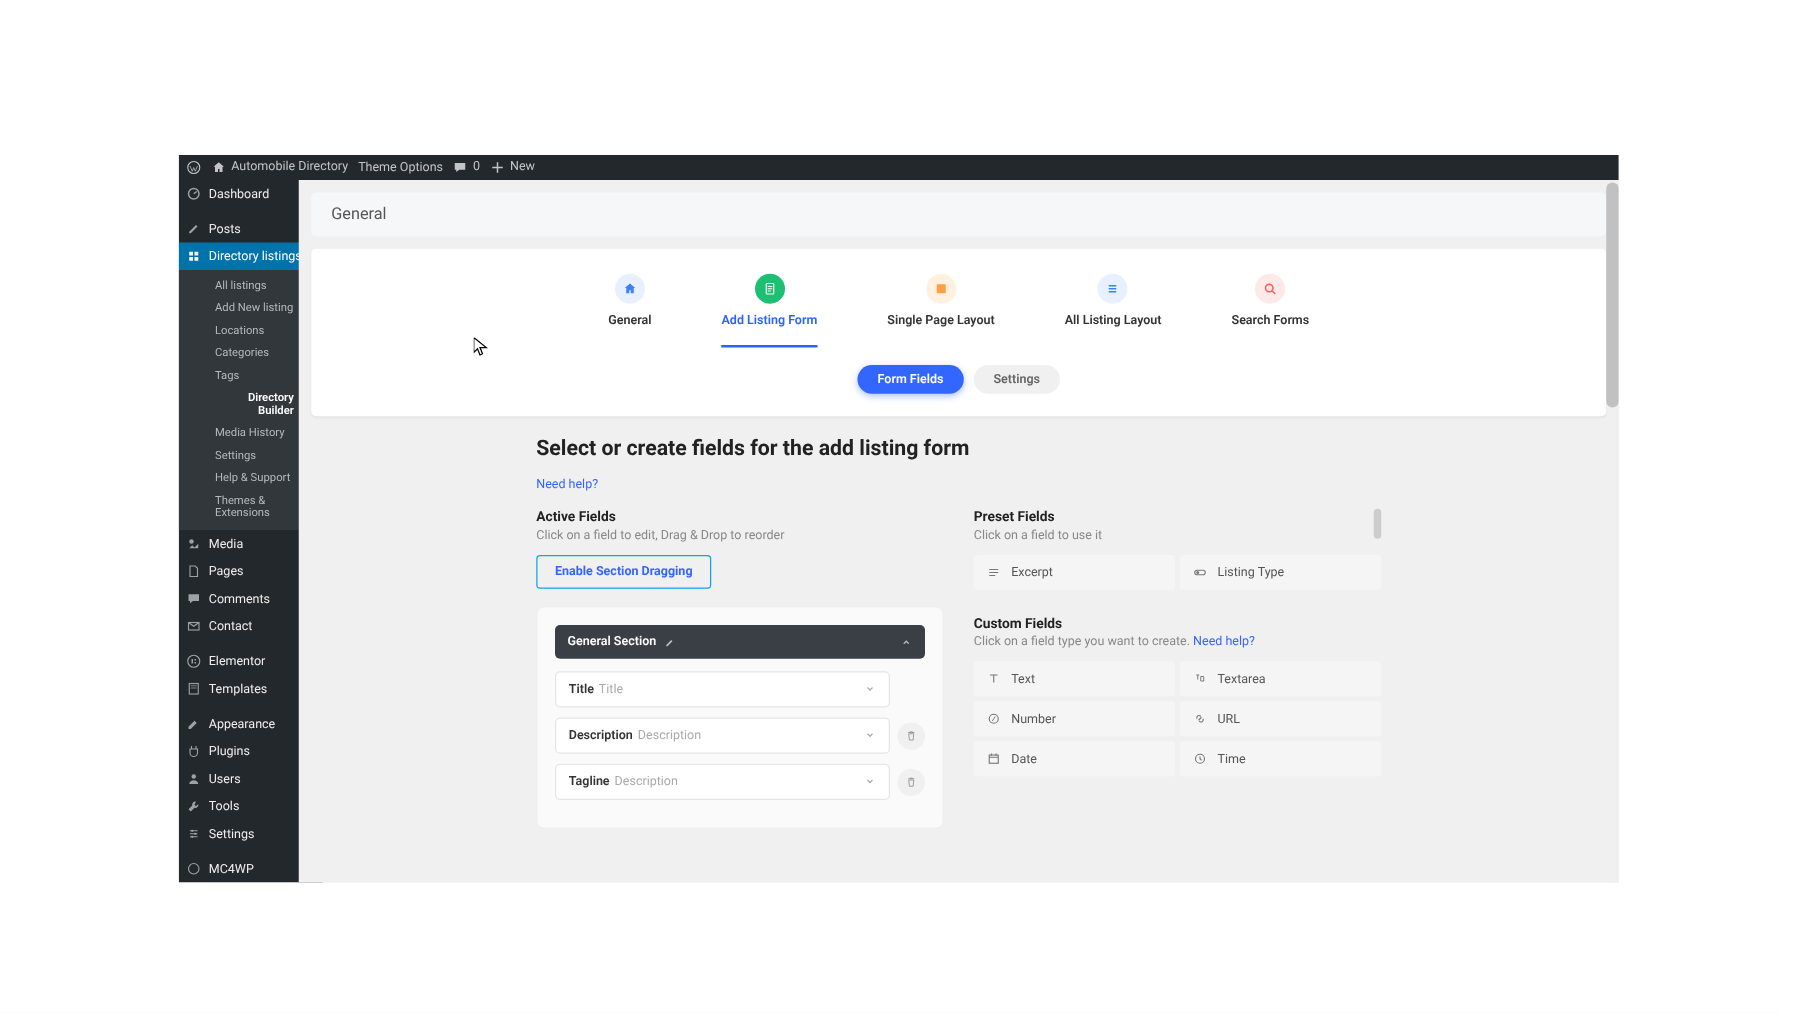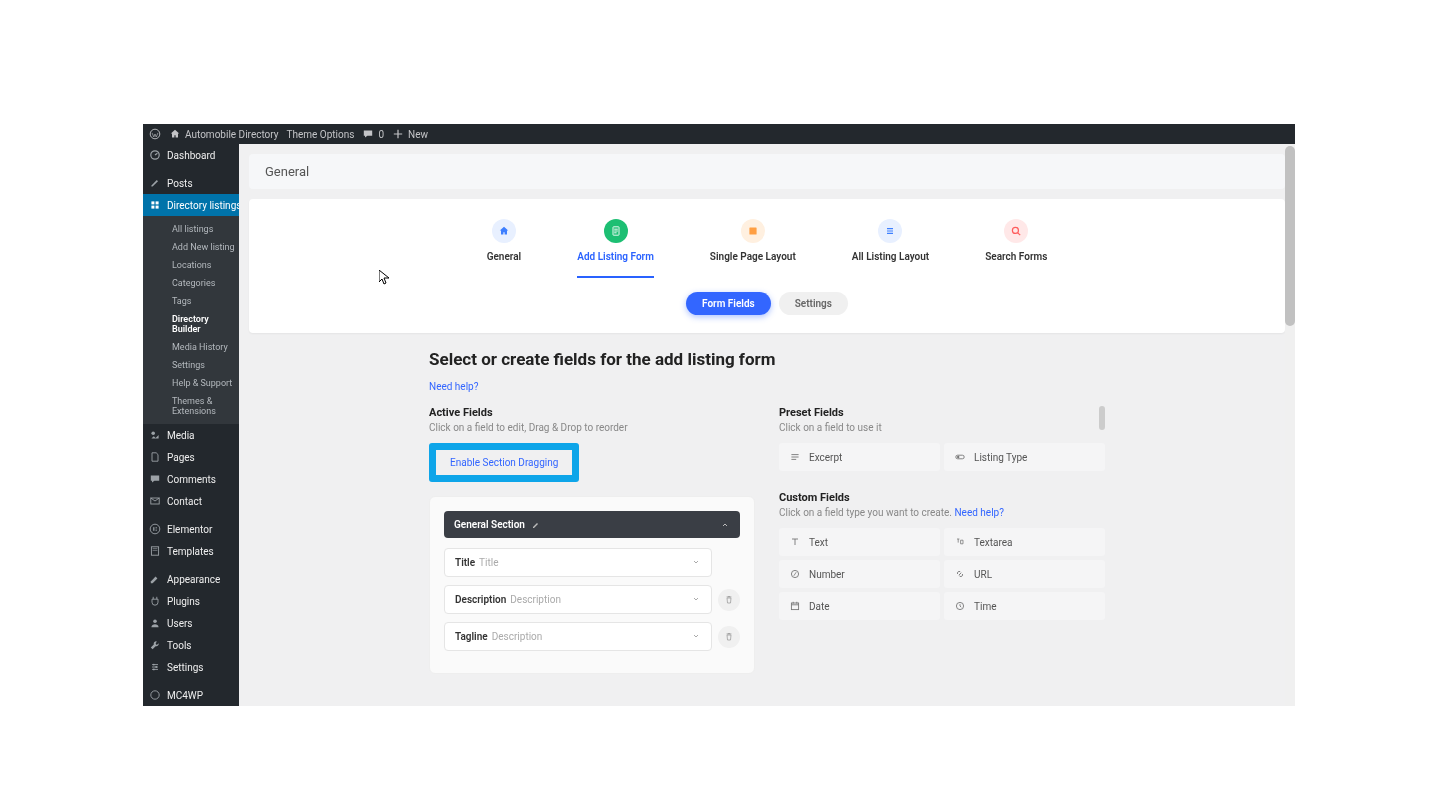--- a/index.html
+++ b/index.html
@@ -4,35 +4,35 @@
 <style>
 * { margin:0; padding:0; box-sizing:border-box; font-family:-apple-system,BlinkMacSystemFont,"Segoe UI",Roboto,sans-serif; }
 body { background:#fff; }
 .viewport { width:1440px; height:810px; position:relative; background:#fff; }
 .app-window { position:absolute; left:143px; top:124px; width:1152px; height:582px; background:#f0f0f1; overflow:hidden; }
 
 
 .adminbar { height:20px; background:#23282d; color:#c3c4c7; display:flex; align-items:center; font-size:10px; padding:0 6px; justify-content:space-between;}
 .adminbar-left { display:flex; align-items:center; gap:8px; }
 .adminbar-right { display:flex; align-items:center; gap:6px;margin-top:44px; }
-.adminbar .item { display:flex; align-items:center; gap:4px; color:#c3c4c7; cursor:pointer;}
+.adminbar .item { display:flex; gap:4px; color:#c3c4c7; cursor:pointer;}
 .adminbar svg { width:12px; height:12px; fill:#c3c4c7; }
 .avatar-sq { width:12px; height:12px; background:#666; border:1px solid #888; }
 
 
 .sidebar { position:absolute; left:0; top:20px; width:115px; bottom:0; background:#23282d; color:#eee; font-size:10px; }
 .side-item { display:flex; align-items:center; gap:6px; padding:5px 6px; cursor:pointer; color:#eee;}
 .side-item svg { width:12px; height:12px; fill:#9ca2a7; flex-shrink:0;}
 .side-item.sep-top { margin-top:6px; }
 .side-item.current { background:#0073aa; color:#fff; position:relative;}
 .side-item.current svg { fill:#fff; }
 .side-item.current::after { content:''; position:absolute; right:-5px; top:50%; transform:translateY(-50%); border:5px solid transparent; border-left-color:#0073aa;}
 .submenu { background:#32373c; padding:4px 17px;}
 .submenu .sub { padding:4px 6px 4px 12px; font-size:9px; color:#b4b9be; cursor:pointer;}
-.submenu .sub.active { color:#fff; font-weight:600;}
+.submenu .sub.active { color:#fff; font-weight:600;text-align:right;}
 
 
 .main { position:absolute; left:96px; top:20px; right:0; bottom:0; background:#f0f0f1; overflow:hidden;}
 .content-wrap { margin:10px; }
 .page-title-bar { background:#f6f7f9; border-radius:4px; padding:10px 16px; font-size:13px; color:#555;}
 .tab-area { background:#fff; border-radius:4px; margin-top:10px; box-shadow:0 1px 2px rgba(0,0,0,0.05);}
 .step-tabs { display:flex; justify-content:center; gap:56px; padding:20px 0 0 0; position:relative;}
 .step-tab { display:flex; flex-direction:column; align-items:center; gap:8px; cursor:pointer; padding-bottom:16px; position:relative;}
 .step-icon { width:24px; height:24px; border-radius:50%; display:flex; align-items:center; justify-content:center;}
 .step-icon svg { width:12px; height:12px;}
@@ -53,21 +53,21 @@
 .form-area { margin-top:16px; padding:0 180px;}
 .form-area h2 { font-size:17px; font-weight:700; color:#222; margin-bottom:6px;}
 .help-link { color:#3366ff; font-size:10px; cursor:pointer; display:inline-block; margin-bottom:14px;}
 
 .two-col { display:flex; gap:24px;}
 .col { flex:1; }
 .col h4 { font-size:11px; font-weight:700; color:#222; margin-bottom:3px;}
 .col .sub-text { font-size:10px; color:#888; margin-bottom:10px;}
 .help-inline { color:#3366ff; cursor:pointer;}
 
-.outline-btn { display:inline-block; padding:7px 14px; border:7px solid #0ea5e9; color:#3366ff; font-size:10px; font-weight:400; border-radius:3px; cursor:pointer; margin-bottom:14px;}
+.outline-btn { display:inline-block; padding:7px 14px; border:1px solid #0ea5e9; color:#3366ff; font-size:10px; font-weight:700; border-radius:3px; cursor:pointer; margin-bottom:14px;}
 
 .section-card { background:#fafafa; border:1px solid #eee; border-radius:6px; padding:14px;}
 .section-header { background:#3a3e45; color:#fff; border-radius:4px; padding:8px 10px; display:flex; align-items:center; justify-content:space-between; font-size:10px; font-weight:600; margin-bottom:10px; cursor:pointer;}
 .section-header .left-part { display:flex; align-items:center; gap:6px;}
 .section-header svg { width:10px; height:10px; fill:#bbb;}
 
 .field-row-wrap { display:flex; align-items:center; gap:6px; margin-bottom:8px;}
 .field-row { flex:1; background:#fff; border:1px solid #e5e5e5; border-radius:4px; padding:8px 10px; display:flex; align-items:flex-start; justify-content:space-between; cursor:pointer; font-size:10px;}
 .field-row .name { font-weight:600; color:#333;}
 .field-row .hint { color:#aaa; margin-left:4px; font-weight:400;}

